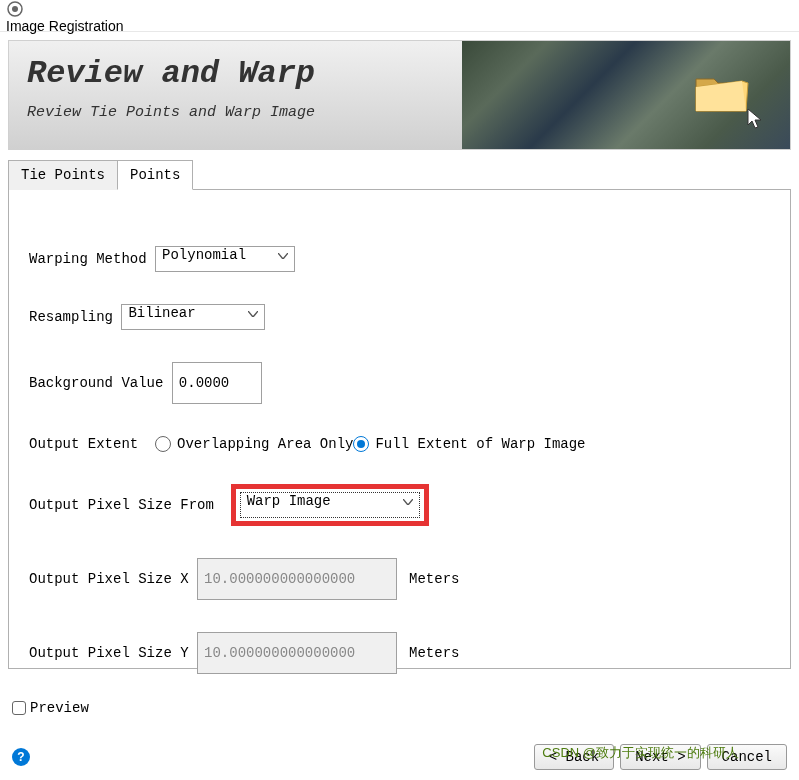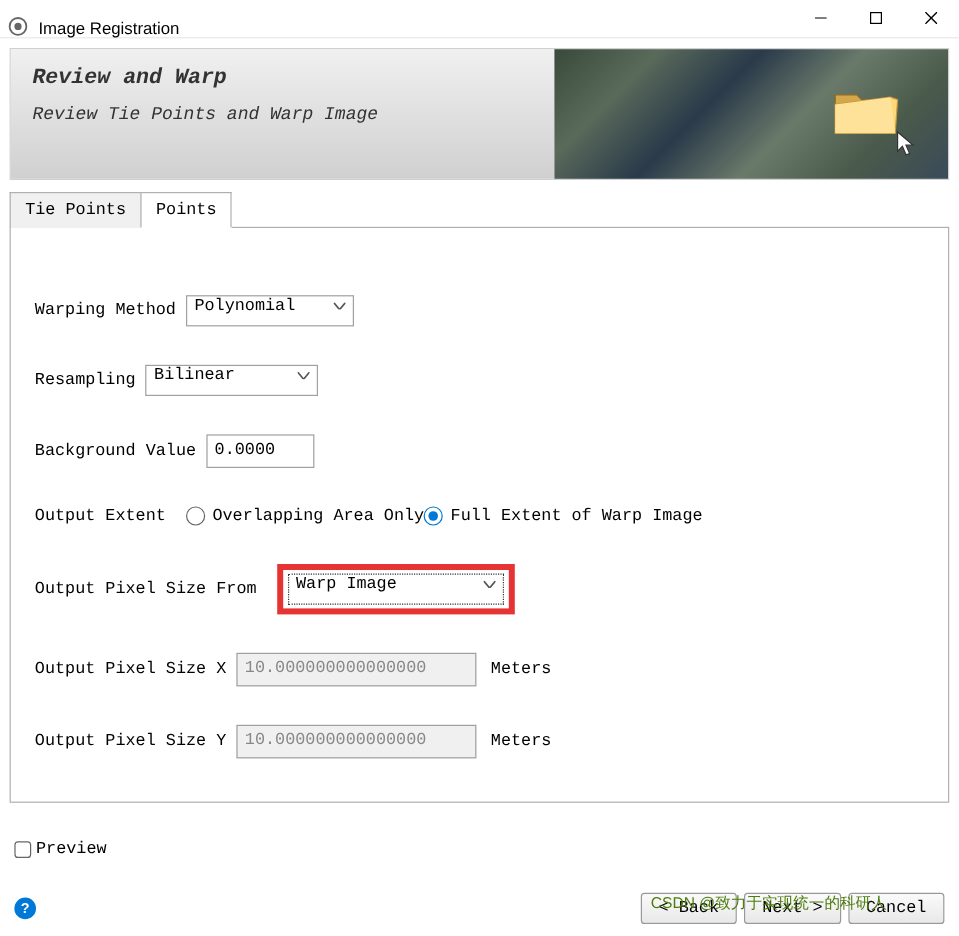--- a/index.html
+++ b/index.html
@@ -1,45 +1,45 @@
 <!DOCTYPE html>
 <html><head>
   <meta charset="utf-8">
   <style>
     * { box-sizing: border-box; margin: 0; padding: 0; }
     body { width: 799px; height: 780px; font-family: "Courier New", monospace; font-size: 14px; background: #fff; overflow: hidden; position: relative; }
     
-    .titlebar { height: 32px; display: flex; align-items: flex-end; padding: 0 0 0 6px; background: #fff; border-bottom: 1px solid #e8e8e8; font-family: "Segoe UI", sans-serif; }
+    .titlebar { height: 32px; display: flex; align-items: flex-start; padding: 0 0 0 6px; background: #fff; border-bottom: 1px solid #e8e8e8; font-family: "Segoe UI", sans-serif; flex-direction: column; }
     .titlebar-icon { width: 18px; height: 18px; margin-right: 8px; display: flex; align-items: center; justify-content: center; }
     .titlebar-title { flex: 1; font-size: 14px; }
     .win-controls { display: flex; }
     .win-btn { width: 46px; height: 32px; display: flex; align-items: center; justify-content: center; font-family: sans-serif; font-size: 14px; }
     .win-btn svg { width: 10px; height: 10px; }
     
     .header-banner { margin: 8px; height: 110px; display: flex; border: 1px solid #d0d0d0; }
     .header-left { flex: 0 0 58%; padding: 14px 18px; background: linear-gradient(to bottom, #f0f0f0 0%, #e0e0e0 50%, #d0d0d0 100%); }
-    .header-title { font-size: 18px; font-weight: bold; font-style: italic; color: #333; margin-bottom: 12px; }
+    .header-title { font-size: 32px; font-weight: bold; font-style: italic; color: #333; margin-bottom: 12px; }
     .header-subtitle { font-size: 15px; color: #333; font-style: italic; }
     .header-right { flex: 1; background: linear-gradient(135deg, #3a4a3a 0%, #5a6a5a 20%, #2a3a4a 40%, #6a7a6a 60%, #4a5a4a 80%, #3a4a5a 100%); position: relative; display: flex; align-items: center; justify-content: flex-end; padding-right: 40px; }
     .folder-icon-wrap { position: relative; }
     .folder-icon { width: 58px; height: 48px; }
     .cursor-icon { position: absolute; right: -16px; bottom: -10px; }
     
     .tab-area { margin: 10px 8px 0 8px; }
     .tab-strip { display: flex; }
     .tab { padding: 6px 12px; border: 1px solid #b0b0b0; border-bottom: none; background: #f0f0f0; font-size: 14px; cursor: pointer; }
     .tab.active { background: #fff; border-bottom: 1px solid #fff; position: relative; z-index: 2; }
     .tab + .tab { margin-left: -1px; }
     .tab-panel { border: 1px solid #b0b0b0; margin-top: -1px; padding: 24px 20px 20px 20px; height: 480px; background: #fff; }
     
     .form-row { display: flex; align-items: center; margin-bottom: 20px; margin-top: 32px; }
     .form-label { color: #000; white-space: pre; }
     .select-box { height: 26px; border: 1px solid #a0a0a0; display: flex; padding: 0 6px; background: #fff; cursor: pointer; position: relative; }
     .select-box .chev { margin-left: auto; padding-left: 10px; }
-    .text-input { height: 28px; border: 1px solid #a0a0a0; padding: 4px 6px; background: #fff; display: flex; align-items: flex-start; }
+    .text-input { height: 42px; border: 1px solid #a0a0a0; padding: 4px 6px; background: #fff; display: flex; align-items: center; }
     .text-input.disabled { background: #f0f0f0; color: #888; }
     
     .radio-group { display: flex; align-items: center; gap: 6px; }
     .radio { width: 16px; height: 16px; border: 1px solid #666; border-radius: 50%; display: flex; align-items: center; justify-content: center; cursor: pointer; }
     .radio.checked { border-color: #0078d7; }
     .radio.checked::after { content: ""; width: 8px; height: 8px; background: #0078d7; border-radius: 50%; }
     
     .highlight-box { border: 5px solid #e63333; padding: 3px 4px; display: inline-flex; }
     
     .checkbox-row { position: absolute; left: 12px; bottom: 64px; display: flex; align-items: center; gap: 4px; }

